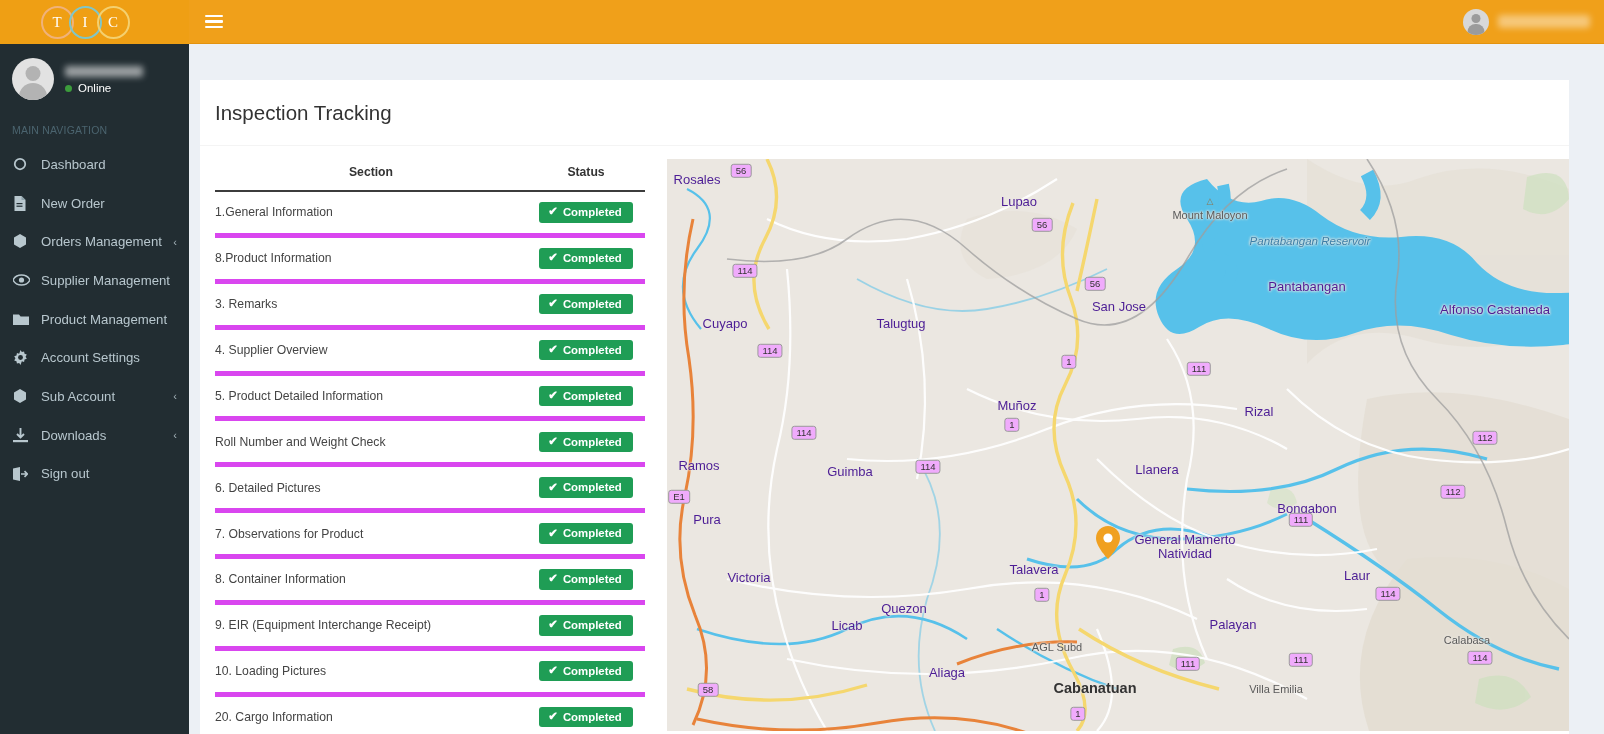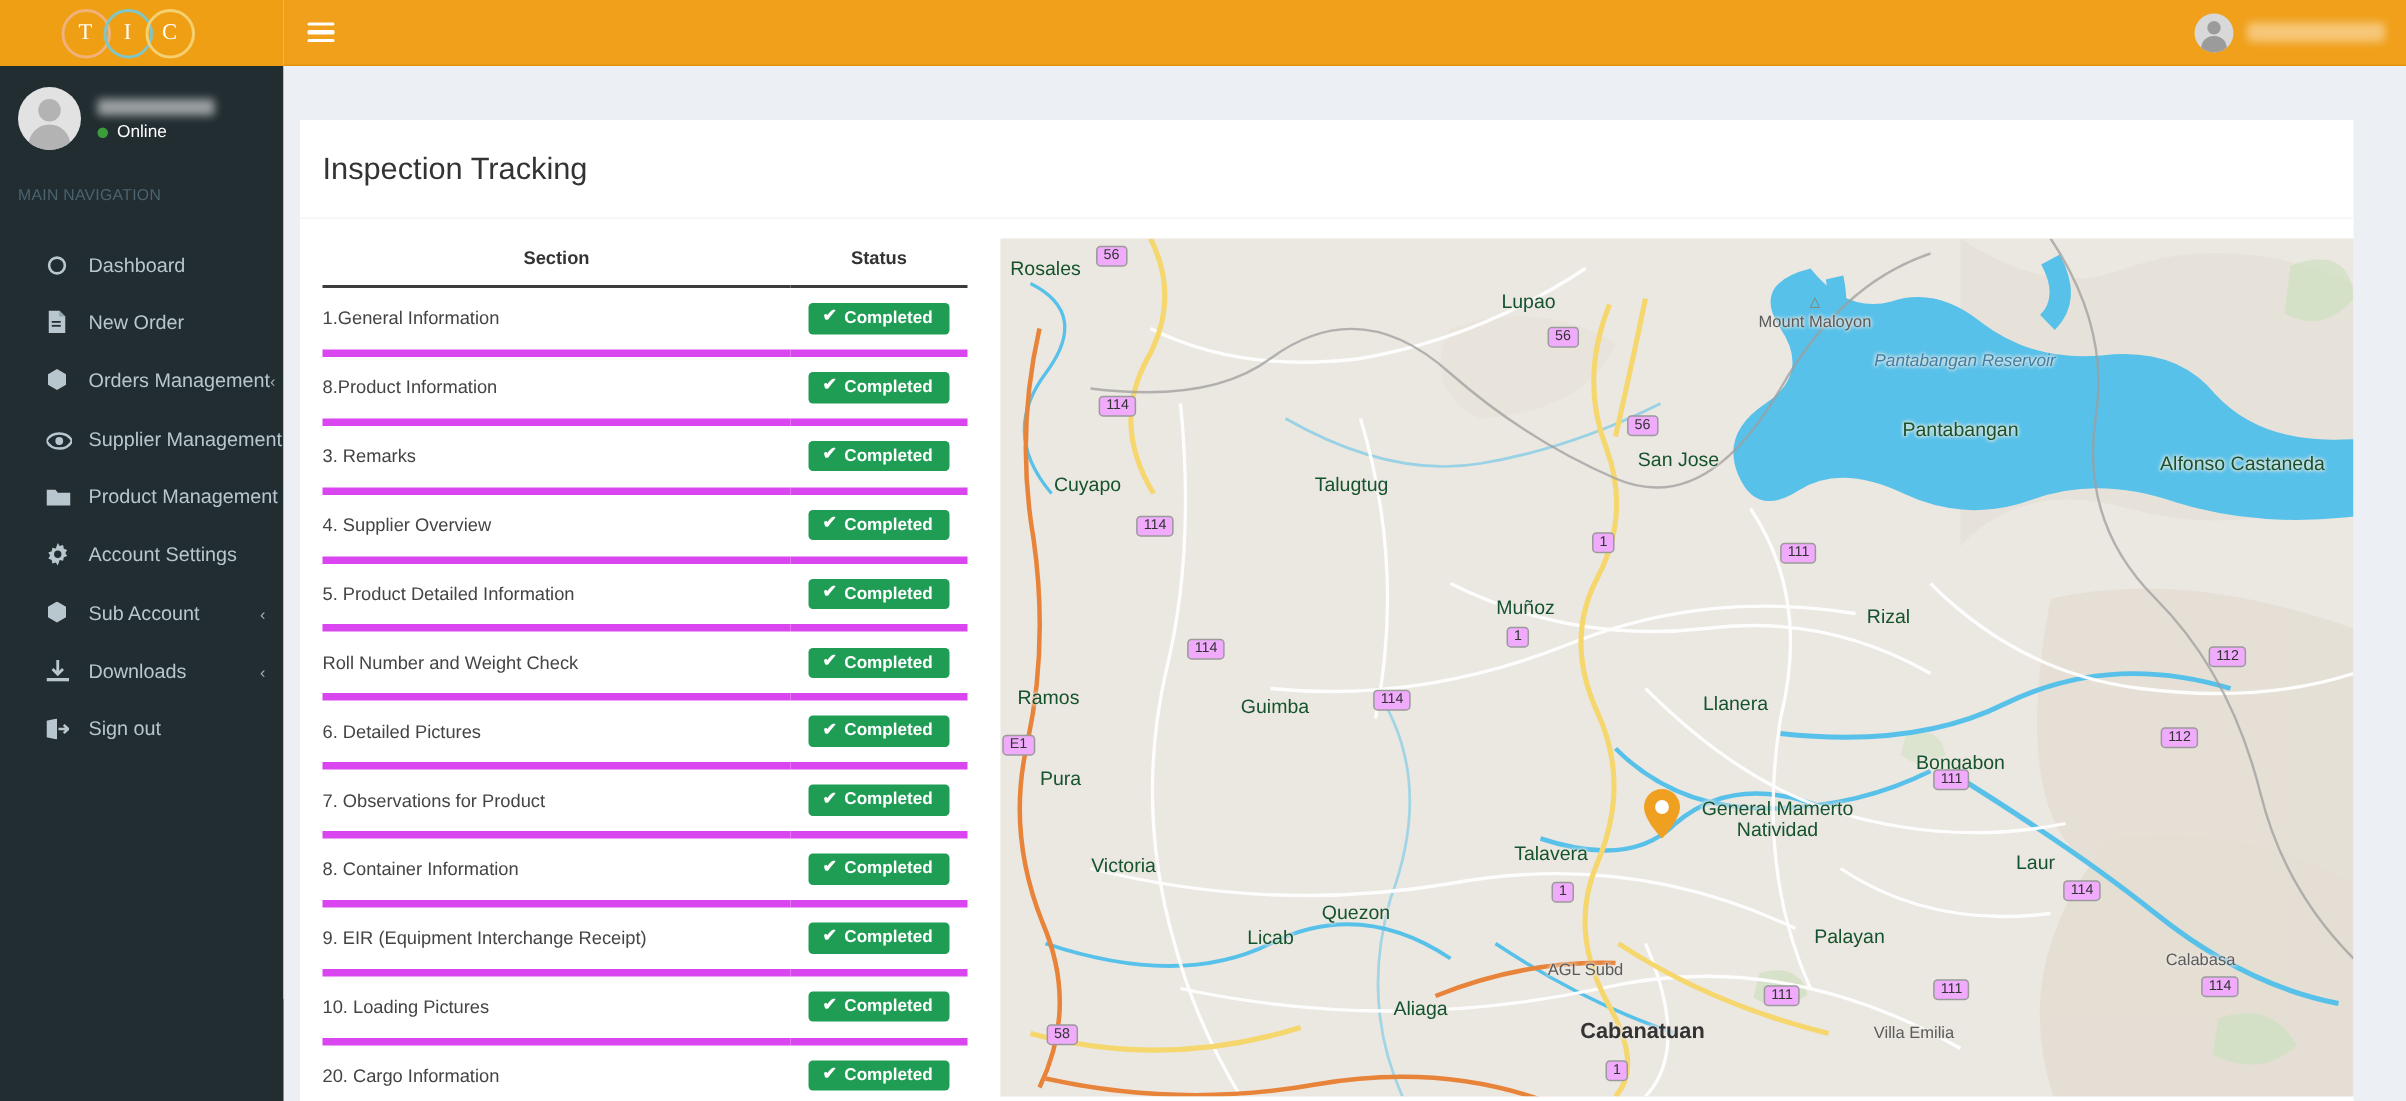--- a/index.html
+++ b/index.html
@@ -98,22 +98,22 @@
   .user-status { display: flex; align-items: center; gap: 6px; }
   .dot-online { width: 7px; height: 7px; border-radius: 50%; background: #3c9c3c; }
   .user-status span { color: #ffffff; font-size: 11.5px; }
 
   .nav-header {
     color: #4b646f; font-size: 10.5px; letter-spacing: .2px;
     padding: 10px 0 9px 12px; text-transform: uppercase;
   }
   .nav-list { list-style: none; }
   .nav-item {
-    display: flex; align-items: flex-end;
-    height: 38.7px; padding: 0 12px 0 31px;
+    display: flex; align-items: center;
+    height: 38.7px; padding: 0 12px 0 13px;
     color: #b8c7ce; font-size: 13.2px; cursor: pointer;
     position: relative;
   }
   .nav-ico {
     width: 20px; flex: 0 0 20px; display: flex; align-items: center;
     justify-content: flex-start; margin-right: 8px; color: #b8c7ce;
   }
   .nav-ico svg { display: block; }
   .nav-label { flex: 1 1 auto; white-space: nowrap; }
   .nav-chev { font-size: 11px; color: #b8c7ce; opacity: .85; }
@@ -164,21 +164,21 @@
   .badge .chk { font-size: 11.5px; line-height: 1; }
 
   
   .map-col { flex: 1 1 auto; padding-left: 10px; }
   .map {
     position: relative; width: 902px; height: 572px;
     background: #ebe7e1; overflow: hidden;
   }
   .map svg { position: absolute; left: 0; top: 0; }
   .map-label {
-    position: absolute; font-size: 13px; color: #14532d;
+    position: absolute; font-size: 13px; color: #4c1d95;
     white-space: nowrap; transform: translate(-50%, -50%);
     text-shadow: 0 0 3px #ebe7e1, 0 0 3px #ebe7e1, 0 0 2px #ebe7e1;
     pointer-events: none;
   }
   .map-label.big { font-size: 14.5px; color: #333; font-weight: bold; }
   .map-label.water {
     color: #3c7fa8; font-style: italic; font-size: 11.5px; text-align: right;
   }
   .map-label.small { font-size: 11px; color: #5a5a5a; }
   .shield {

